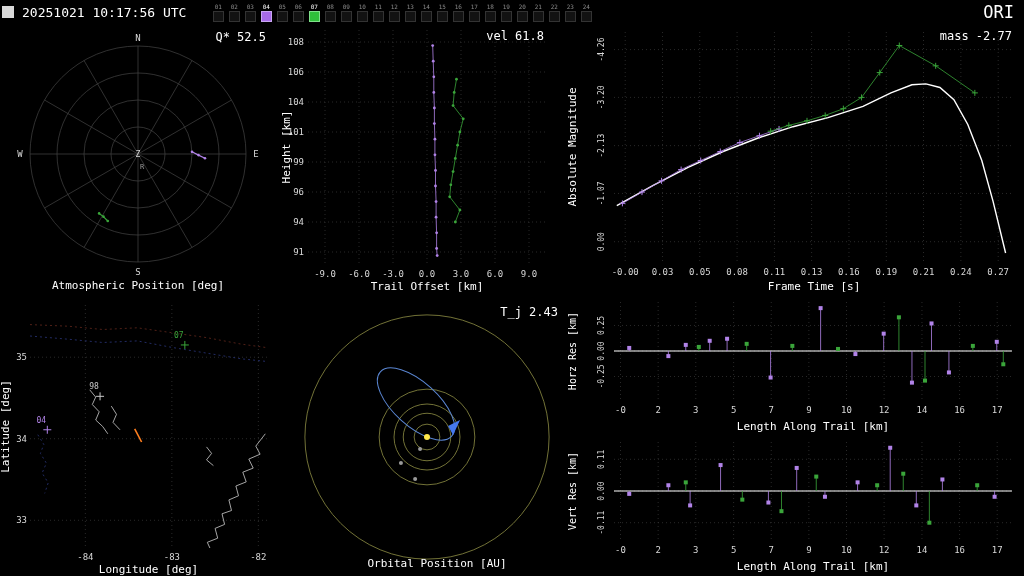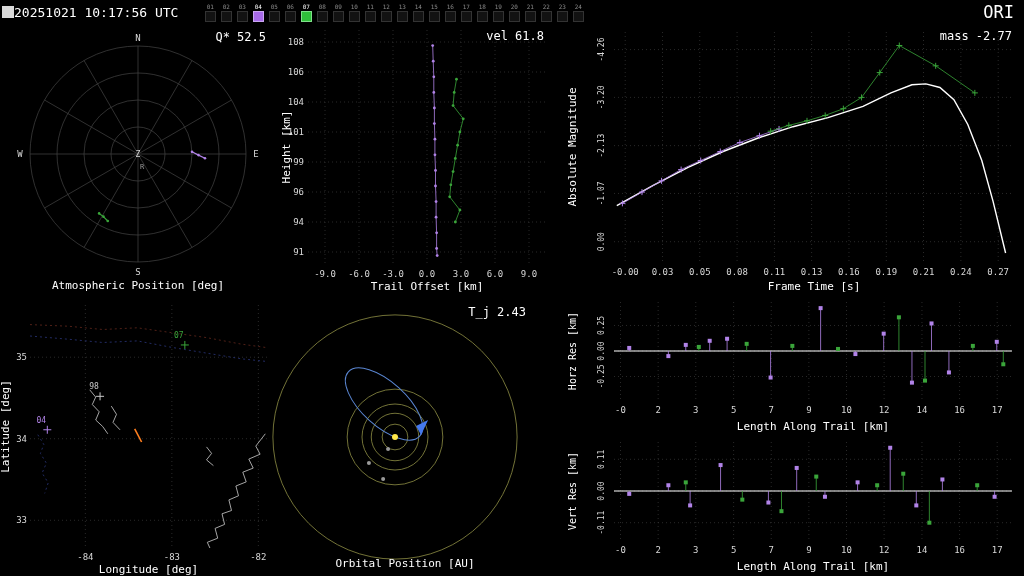--- a/index.html
+++ b/index.html
@@ -1,21 +1,21 @@
 <!DOCTYPE html>
 <html><head>
 <meta charset="utf-8">
 <style>
   *{margin:0;padding:0;box-sizing:border-box}
   html,body{width:1024px;height:576px;background:#000;overflow:hidden}
   body{font-family:"DejaVu Sans Mono",monospace;color:#fff}
   .screen{position:relative;width:1024px;height:576px;background:#000}
   .topbar{position:absolute;left:0;top:0;width:1024px;height:24px;display:flex;align-items:center}
   .app-icon{width:12px;height:12px;background:#d9d9d9;margin-left:2px}
-  .timestamp{font-size:13px;white-space:pre}
+  .timestamp{font-size:13px;margin-left:8px;white-space:pre}
   .stations{display:flex;margin-left:24px;align-items:flex-end}
   .station{width:16px;display:flex;flex-direction:column;align-items:center}
   .st-label{font-size:6px;line-height:7px;color:#8a8a8a}
   .st-label.on{color:#fff}
   .st-box{width:11px;height:11px;background:#121212;border:1px solid #333;margin-top:1px}
   .st-box.purple{background:#a76ae8;border-color:#c9a6f2}
   .st-box.green{background:#2fbf3a;border-color:#7fe08a}
   .shower{margin-left:auto;margin-right:10px;font-size:17px}
   .panel{position:absolute}
   svg{display:block}
@@ -339,21 +339,21 @@
           <text x="41.29927007299298" y="126.76174496644285" fill="#b183e8" font-size="8" text-anchor="middle">04</text>
           <line x1="96.06204379562077" y1="100.32885906040235" x2="104.06204379562077" y2="100.32885906040235" stroke="#c8c8c8" stroke-width="1"></line>
           <line x1="100.06204379562077" y1="96.32885906040235" x2="100.06204379562077" y2="104.32885906040235" stroke="#c8c8c8" stroke-width="1"></line>
           <text x="94.06204379562077" y="93.32885906040235" fill="#c8c8c8" font-size="8" text-anchor="middle">98</text>
           <line x1="180.8284671532855" y1="48.956375838926284" x2="188.8284671532855" y2="48.956375838926284" stroke="#3aa53a" stroke-width="1"></line>
           <line x1="184.8284671532855" y1="44.956375838926284" x2="184.8284671532855" y2="52.956375838926284" stroke="#3aa53a" stroke-width="1"></line>
           <text x="178.8284671532855" y="41.956375838926284" fill="#3aa53a" font-size="8" text-anchor="middle">07</text>
           <polyline points="134.7,132.9 141.6,146.0" fill="none" stroke="#ff7f1f" stroke-width="1.6"></polyline>
         </svg>
     </div>
-    <div class="panel" style="left:264px;top:296px">
+    <div class="panel" style="left:296px;top:296px">
       <svg id="svg-orbit" width="282" height="280">
           <circle cx="131" cy="141" r="12.870000000000001" fill="none" stroke="#8f8f45" stroke-width="0.8"></circle>
           <circle cx="131" cy="141" r="23.759999999999998" fill="none" stroke="#8f8f45" stroke-width="0.8"></circle>
           <circle cx="131" cy="141" r="33" fill="none" stroke="#8f8f45" stroke-width="0.8"></circle>
           <circle cx="131" cy="141" r="47.85" fill="none" stroke="#8f8f45" stroke-width="0.8"></circle>
           <circle cx="131" cy="141" r="122.10000000000001" fill="none" stroke="#8f8f45" stroke-width="0.8"></circle>
           <ellipse cx="0" cy="0" rx="48" ry="22" fill="none" stroke="#5a86d2" stroke-width="1" transform="translate(120 108) rotate(42)"></ellipse>
           <circle cx="131" cy="141" r="3" fill="#ffe84a"></circle>
           <circle cx="124.07" cy="152.88" r="2" fill="#9a9a9a"></circle>
           <circle cx="104.93" cy="167.07" r="2" fill="#9a9a9a"></circle>

